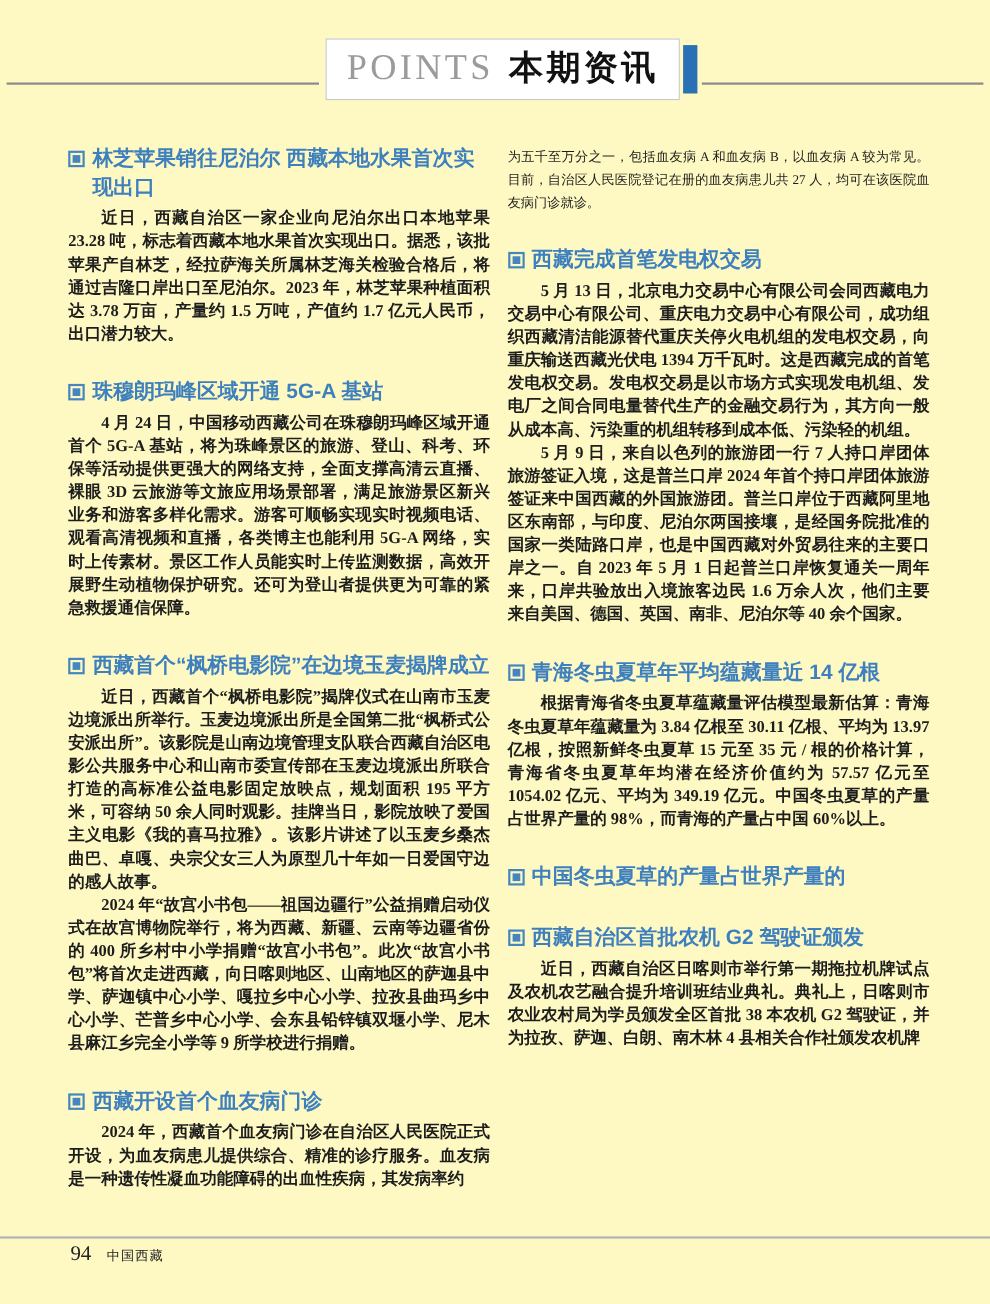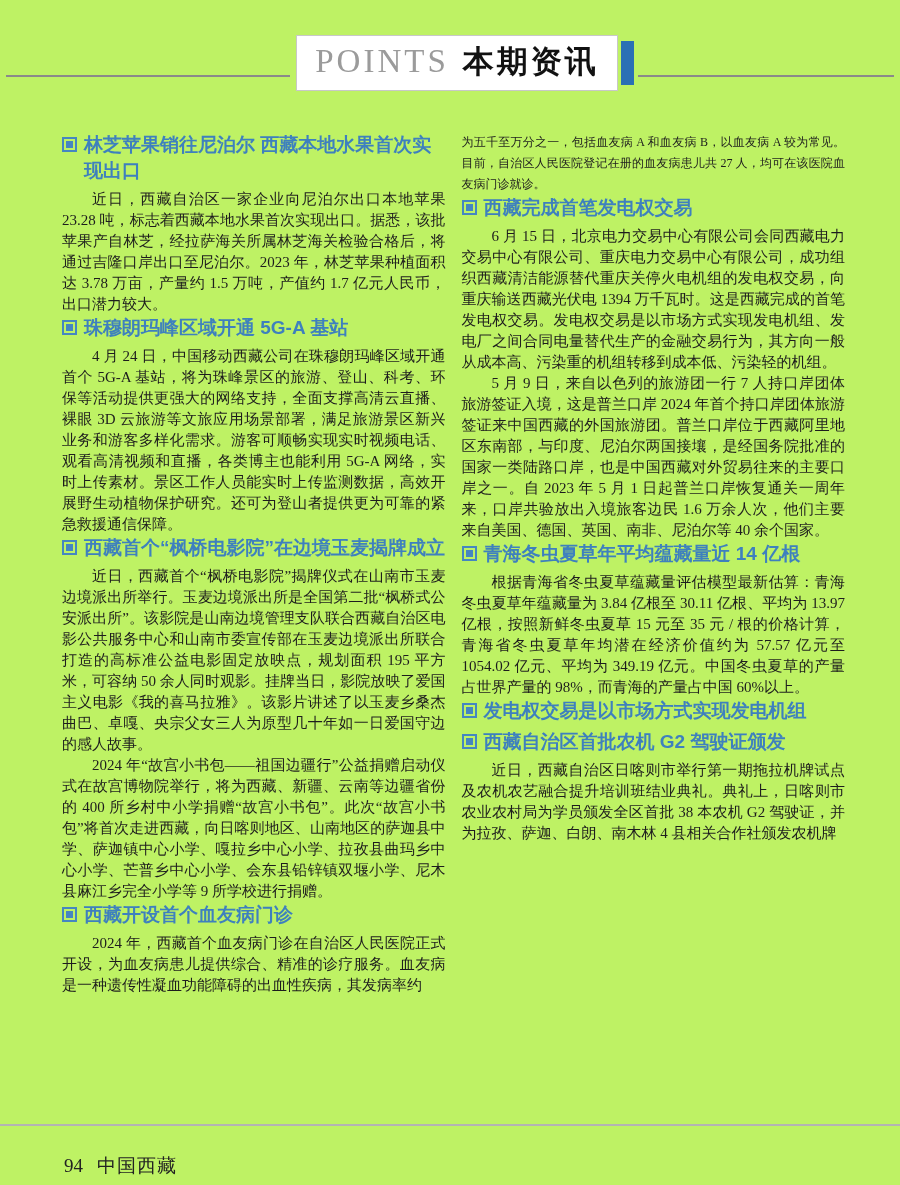--- a/index.html
+++ b/index.html
@@ -2,21 +2,21 @@
 <html><head>
 <meta charset="utf-8">
 <style>
   * { margin: 0; padding: 0; box-sizing: border-box; }
   html, body { background: #e8e8e8; }
   .page {
     position: relative;
     width: 900px;
     height: 1185px;
     margin: 0 auto;
-    background: #bef264;
+    background: #fef9c3;
     font-family: "Liberation Serif", serif;
     color: #1d1d1d;
     overflow: hidden;
   }
 
   
   .header {
     display: flex;
     align-items: center;
     justify-content: center;
@@ -70,21 +70,21 @@
 
   .article-title {
     display: flex;
     align-items: flex-start;
     gap: 7px;
     font-family: "Liberation Sans", sans-serif;
     font-weight: bold;
     font-size: 19px;
     line-height: 26px;
     color: #3e80be;
-    margin-top: 0;
+    margin-top: 29px;
     margin-bottom: 5px;
   }
   .article:first-child .article-title, .col > .article-title:first-child { margin-top: 0; }
   .bullet {
     flex: 0 0 auto;
     width: 15px;
     height: 15px;
     border: 2px solid #4586c1;
     margin-top: 5px;
     display: flex;
@@ -95,20 +95,21 @@
     width: 7px;
     height: 7px;
     background: #4586c1;
   }
   .article-body {
     font-size: 15px;
     line-height: 21px;
     text-align: justify;
     text-indent: 2em;
     color: #1d1d1d;
+    font-weight: bold;
   }
   .continuation {
     font-size: 12px;
     line-height: 21px;
     text-align: justify;
     text-indent: 0;
     color: #1d1d1d;
   }
 
   
@@ -116,33 +117,33 @@
     position: absolute;
     left: 0;
     right: 0;
     bottom: 59px;
     height: 2px;
     background: #b3b3b3;
   }
   .footer {
     position: absolute;
     left: 64px;
-    bottom: 6px;
+    bottom: 34px;
     display: flex;
     align-items: baseline;
     gap: 14px;
   }
   .page-num {
     font-family: "Liberation Serif", serif;
     font-size: 19px;
     color: #222;
   }
   .magazine-name {
     font-family: Liberation Mono, monospace;
-    font-size: 19px;
+    font-size: 12px;
     color: #222;
     letter-spacing: 1px;
   }
 </style>
 </head>
 <body>
 
 <div class="page">
 
   <div class="header">
@@ -209,21 +210,21 @@
 
       <p class="continuation">为五千至万分之一，包括血友病 A 和血友病 B，以血友病 A 较为常见。目前，自治区人民医院登记在册的血友病患儿共 27 人，均可在该医院血友病门诊就诊。</p>
 
       <div class="article">
         <h3 class="article-title">
           <span class="bullet">
               <span class="bullet-inner"></span>
             </span>
           <span>西藏完成首笔发电权交易</span>
         </h3>
-        <p class="article-body">6 月 15 日，北京电力交易中心有限公司会同西藏电力交易中心有限公司、重庆电力交易中心有限公司，成功组织西藏清洁能源替代重庆关停火电机组的发电权交易，向重庆输送西藏光伏电 1394 万千瓦时。这是西藏完成的首笔发电权交易。发电权交易是以市场方式实现发电机组、发电厂之间合同电量替代生产的金融交易行为，其方向一般从成本高、污染重的机组转移到成本低、污染轻的机组。</p>
+        <p class="article-body">5 月 13 日，北京电力交易中心有限公司会同西藏电力交易中心有限公司、重庆电力交易中心有限公司，成功组织西藏清洁能源替代重庆关停火电机组的发电权交易，向重庆输送西藏光伏电 1394 万千瓦时。这是西藏完成的首笔发电权交易。发电权交易是以市场方式实现发电机组、发电厂之间合同电量替代生产的金融交易行为，其方向一般从成本高、污染重的机组转移到成本低、污染轻的机组。</p>
       </div>
 
       <div class="article">
         <p class="article-body">5 月 9 日，来自以色列的旅游团一行 7 人持口岸团体旅游签证入境，这是普兰口岸 2024 年首个持口岸团体旅游签证来中国西藏的外国旅游团。普兰口岸位于西藏阿里地区东南部，与印度、尼泊尔两国接壤，是经国务院批准的国家一类陆路口岸，也是中国西藏对外贸易往来的主要口岸之一。自 2023 年 5 月 1 日起普兰口岸恢复通关一周年来，口岸共验放出入境旅客边民 1.6 万余人次，他们主要来自美国、德国、英国、南非、尼泊尔等 40 余个国家。</p>
       </div>
 
       <div class="article">
         <h3 class="article-title">
           <span class="bullet">
               <span class="bullet-inner"></span>
@@ -231,21 +232,21 @@
           <span>青海冬虫夏草年平均蕴藏量近 14 亿根</span>
         </h3>
         <p class="article-body">根据青海省冬虫夏草蕴藏量评估模型最新估算：青海冬虫夏草年蕴藏量为 3.84 亿根至 30.11 亿根、平均为 13.97 亿根，按照新鲜冬虫夏草 15 元至 35 元 / 根的价格计算，青海省冬虫夏草年均潜在经济价值约为 57.57 亿元至 1054.02 亿元、平均为 349.19 亿元。中国冬虫夏草的产量占世界产量的 98%，而青海的产量占中国 60%以上。</p>
       </div>
 
       <div class="article">
         <h3 class="article-title">
           <span class="bullet">
               <span class="bullet-inner"></span>
             </span>
-          <span>发电权交易是以市场方式实现发电机组</span>
+          <span>中国冬虫夏草的产量占世界产量的</span>
         </h3>
       </div>
 
       <div class="article">
         <h3 class="article-title">
           <span class="bullet">
               <span class="bullet-inner"></span>
             </span>
           <span>西藏自治区首批农机 G2 驾驶证颁发</span>
         </h3>

